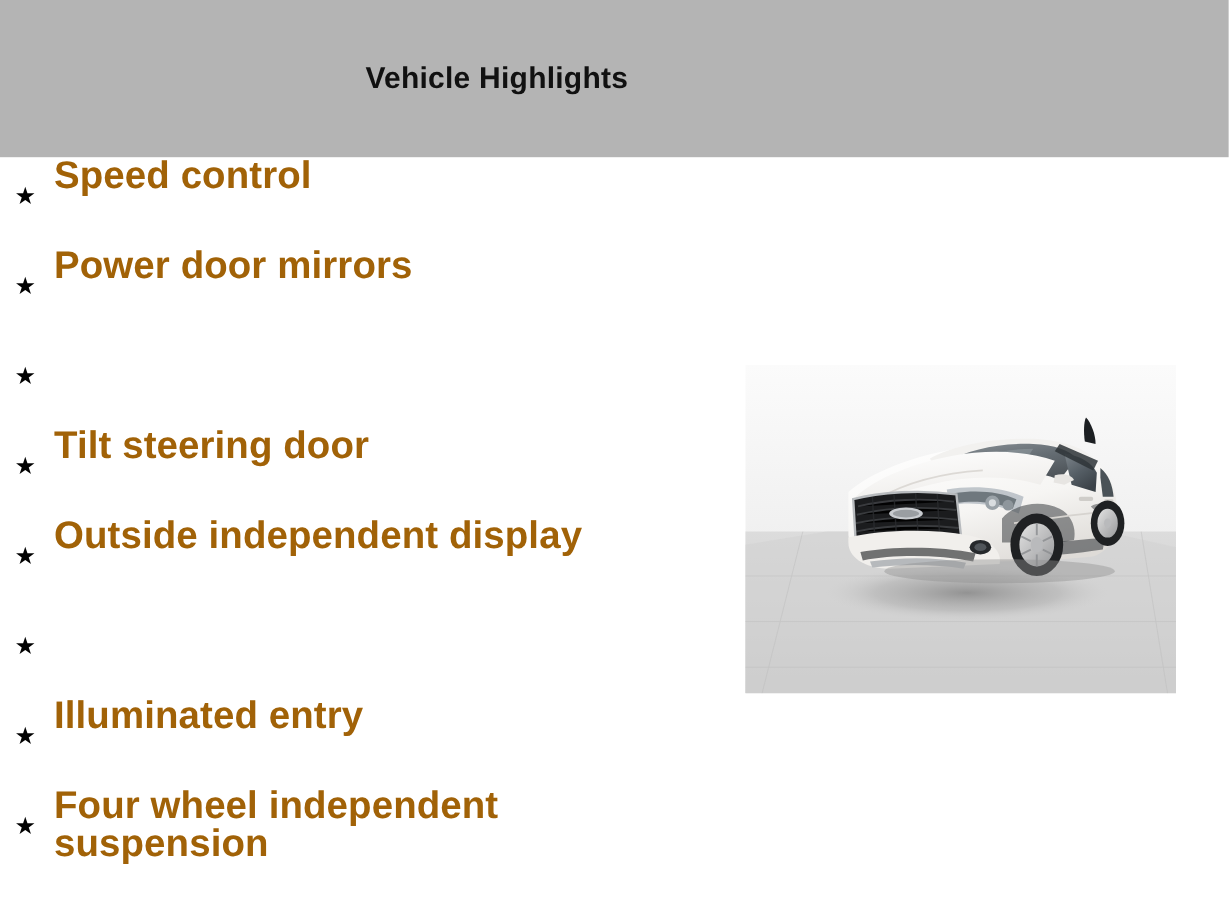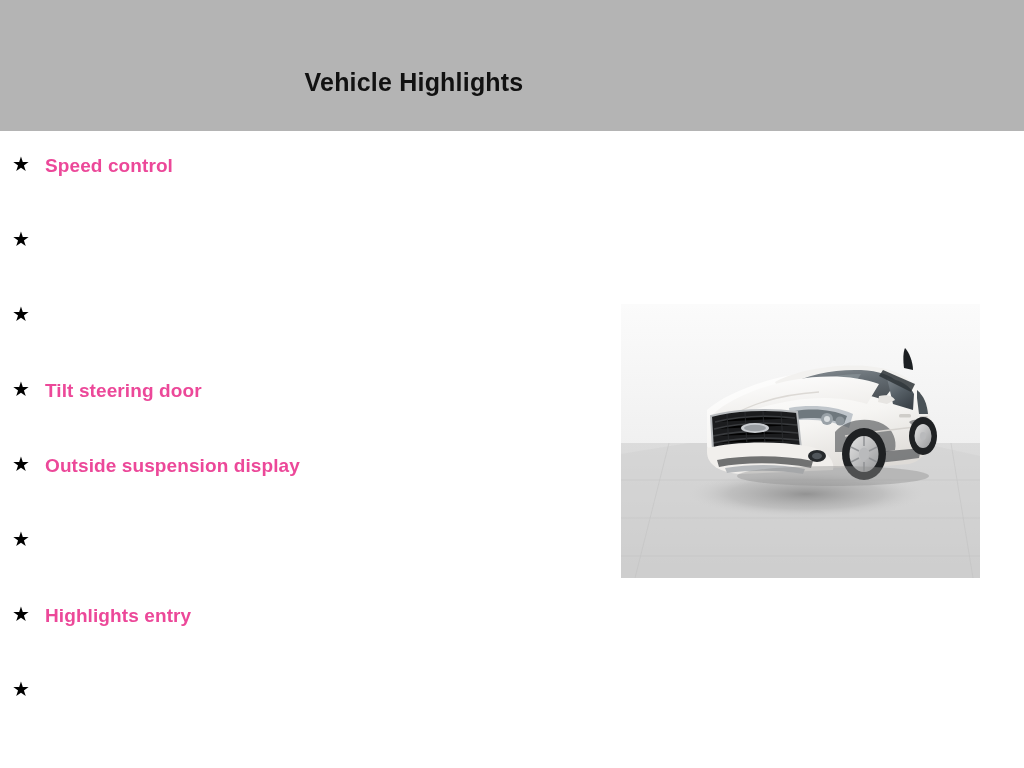--- a/index.html
+++ b/index.html
@@ -28,21 +28,20 @@
     position: absolute;
     left: 0;
     top: 50px;
     width: 828px;
     text-align: center;
     font-size: 25px;
     font-weight: bold;
     color: #111111;
     letter-spacing: 0.2px;
     line-height: 30px;
-    margin-top: 17px;
   }
 
   
   #highlights-list {
     position: absolute;
     left: 0;
     top: 131px;
     width: 600px;
     margin: 0;
     padding: 0;
@@ -57,24 +56,23 @@
   .bullet-star {
     position: absolute;
     left: 12px;
     top: 23px;
     font-size: 20px;
     line-height: 20px;
     color: #000000;
   }
   .highlight-label {
     display: block;
-    padding-top: 19px;
-    font-size: 19px;
+    font-size: 32px;
     font-weight: bold;
-    color: #ec4899;
+    color: #a16207;
     line-height: 31px;
     letter-spacing: 0.1px;
   }
 
   
   #vehicle-photo {
     position: absolute;
     left: 621px;
     top: 304px;
     width: 359px;
@@ -97,47 +95,49 @@
 
 <ul id="highlights-list">
 
   <li class="highlight-item">
     <span class="bullet-star">★</span>
     <span class="highlight-label">Speed control</span>
   </li>
 
   <li class="highlight-item">
     <span class="bullet-star">★</span>
+    <span class="highlight-label">Power door mirrors</span>
   </li>
 
   <li class="highlight-item">
     <span class="bullet-star">★</span>
   </li>
 
   <li class="highlight-item">
     <span class="bullet-star">★</span>
     <span class="highlight-label">Tilt steering door</span>
   </li>
 
   <li class="highlight-item">
     <span class="bullet-star">★</span>
-    <span class="highlight-label">Outside suspension display</span>
-  </li>
-
-  <li class="highlight-item">
-    <span class="bullet-star">★</span>
-  </li>
-
-  <li class="highlight-item">
-    <span class="bullet-star">★</span>
-    <span class="highlight-label">Highlights entry</span>
+    <span class="highlight-label">Outside independent display</span>
+  </li>
+
+  <li class="highlight-item">
+    <span class="bullet-star">★</span>
+  </li>
+
+  <li class="highlight-item">
+    <span class="bullet-star">★</span>
+    <span class="highlight-label">Illuminated entry</span>
   </li>
 
   <li class="highlight-item" style="padding-right:160px;">
     <span class="bullet-star">★</span>
+    <span class="highlight-label">Four wheel independent suspension</span>
   </li>
 
 </ul>
 
 <div id="vehicle-photo">
   <svg viewBox="0 0 359 274" xmlns="http://www.w3.org/2000/svg">
     <defs>
       <linearGradient id="bgGrad" x1="0" y1="0" x2="0" y2="1">
         <stop offset="0%" stop-color="#fbfbfb"></stop>
         <stop offset="100%" stop-color="#e6e6e6"></stop>

